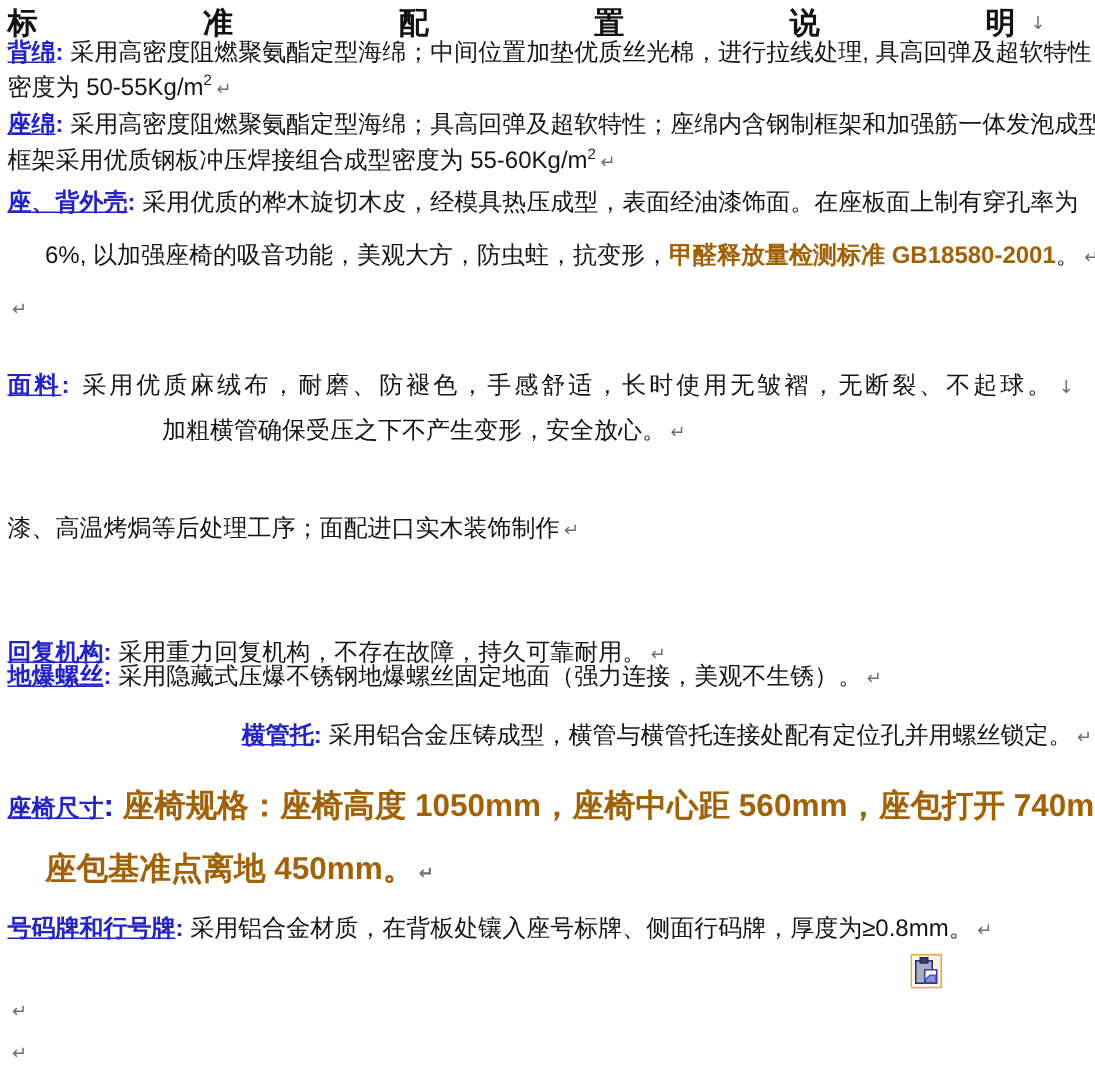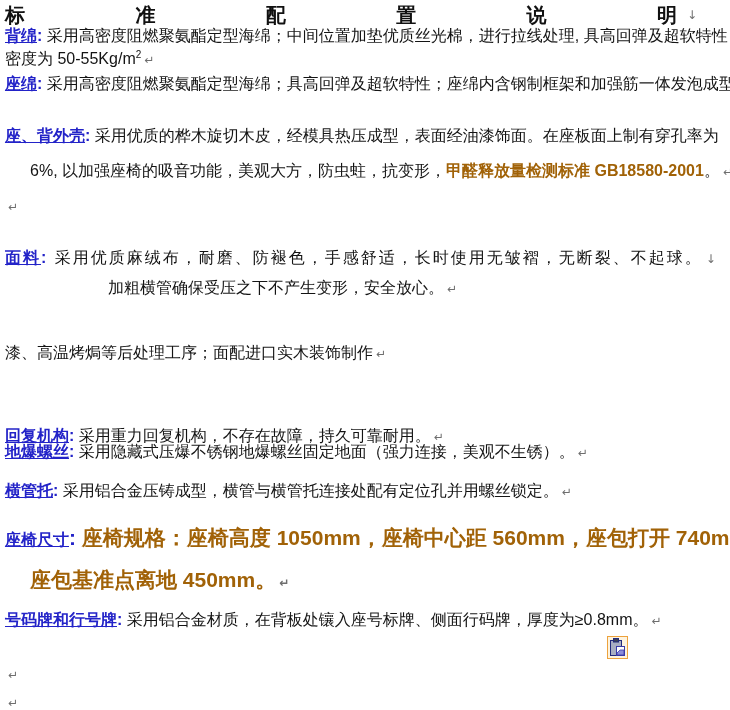--- a/index.html
+++ b/index.html
@@ -35,21 +35,21 @@
   
   #p-beimian     { top: 24px;  } #p-beimian .line     { line-height: 23px; }
   #p-zuomian     { top: 72px;  } #p-zuomian .line     { line-height: 24px; }
   #p-waike       { top: 118px; } #p-waike .line       { line-height: 35px; }
   #p-blank1      { top: 196px; } #p-blank1 .line      { line-height: 20px; }
   #p-mianliao    { top: 247px; } #p-mianliao .line    { line-height: 22px; letter-spacing: 2px; }
   #p-fushoujia   { top: 273px; } #p-fushoujia .line   { line-height: 30px; }
   #p-fushougai   { top: 340px; } #p-fushougai .line   { line-height: 25px; }
   #p-huifu       { top: 425px; } #p-huifu .line       { line-height: 22px; }
   #p-dibao       { top: 441px; } #p-dibao .line       { line-height: 22px; }
-  #p-hengguantuo { top: 480px; } #p-hengguantuo .line { line-height: 22px; }
+  #p-hengguantuo { top: 480px; } #p-hengguantuo .line { line-height: 22px; text-align: right; }
   #p-chicun      { top: 518px; } #p-chicun .line      { line-height: 40px; }
   #p-haoma       { top: 609px; } #p-haoma .line       { line-height: 22px; }
   #p-blank2      { top: 664px; } #p-blank2 .line      { line-height: 20px; }
   #p-blank3      { top: 692px; } #p-blank3 .line      { line-height: 20px; }
   
   .para.large .line { font-size: 21px; font-weight: bold; }
   .para.large .seg-label { font-size: 16px; }
   
   .paste-btn {
     position: absolute; left: 607px; top: 636px;
@@ -72,20 +72,21 @@
     </div>
   <span class="title-mark">↓</span>
 
   <div id="content">
       <div class="para" id="p-beimian">
         <div class="line"><span class="seg-label">背绵</span><span class="seg-colon">: </span><span class="seg-text">采用高密度阻燃聚氨酯定型海绵；中间位置加垫优质丝光棉，进行拉线处理, 具高回弹及超软特性；</span></div>
         <div class="line"><span class="seg-text">密度为 50-55Kg/m</span><span class="seg-sup">2</span><span class="seg-mark">↵</span></div>
       </div>
       <div class="para" id="p-zuomian">
         <div class="line"><span class="seg-label">座绵</span><span class="seg-colon">: </span><span class="seg-text">采用高密度阻燃聚氨酯定型海绵；具高回弹及超软特性；座绵内含钢制框架和加强筋一体发泡成型，</span></div>
+        <div class="line"><span class="seg-text">框架采用优质钢板冲压焊接组合成型密度为 55-60Kg/m</span><span class="seg-sup">2</span><span class="seg-mark">↵</span></div>
       </div>
       <div class="para" id="p-waike">
         <div class="line"><span class="seg-label">座、背外壳</span><span class="seg-colon">: </span><span class="seg-text">采用优质的桦木旋切木皮，经模具热压成型，表面经油漆饰面。在座板面上制有穿孔率为</span></div>
         <div class="line" style="padding-left: 25px;"><span class="seg-text">6%, 以加强座椅的吸音功能，美观大方，防虫蛀，抗变形，</span><span class="seg-bold">甲醛释放量检测标准 GB18580-2001</span><span class="seg-text">。</span><span class="seg-mark">↵</span></div>
       </div>
       <div class="para" id="p-blank1">
         <div class="line"><span class="seg-mark">↵</span></div>
       </div>
       <div class="para" id="p-mianliao">
         <div class="line"><span class="seg-label">面料</span><span class="seg-colon">: </span><span class="seg-text">采用优质麻绒布，耐磨、防褪色，手感舒适，长时使用无皱褶，无断裂、不起球。</span><span class="seg-mark">↓</span></div>

